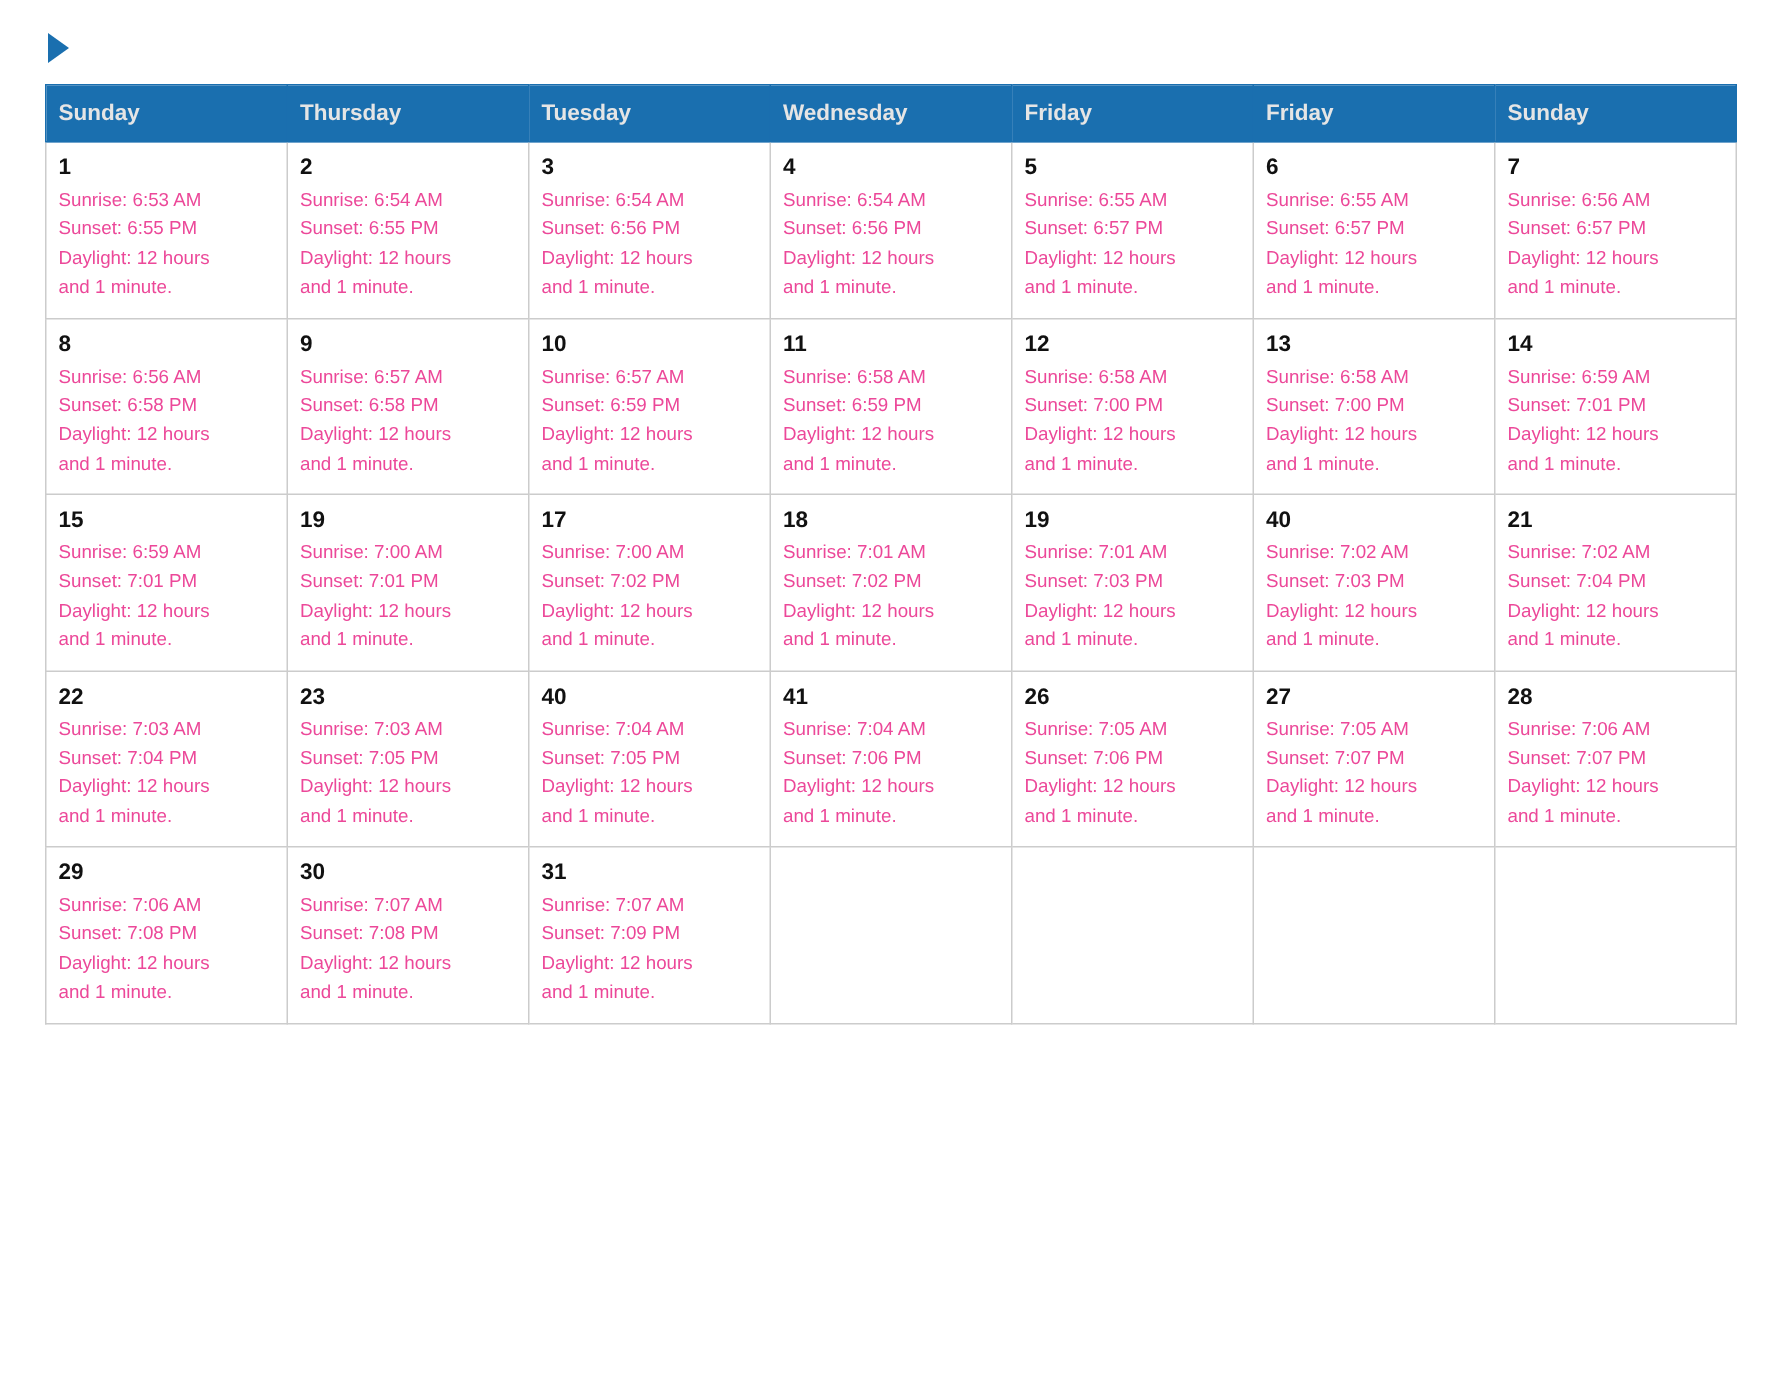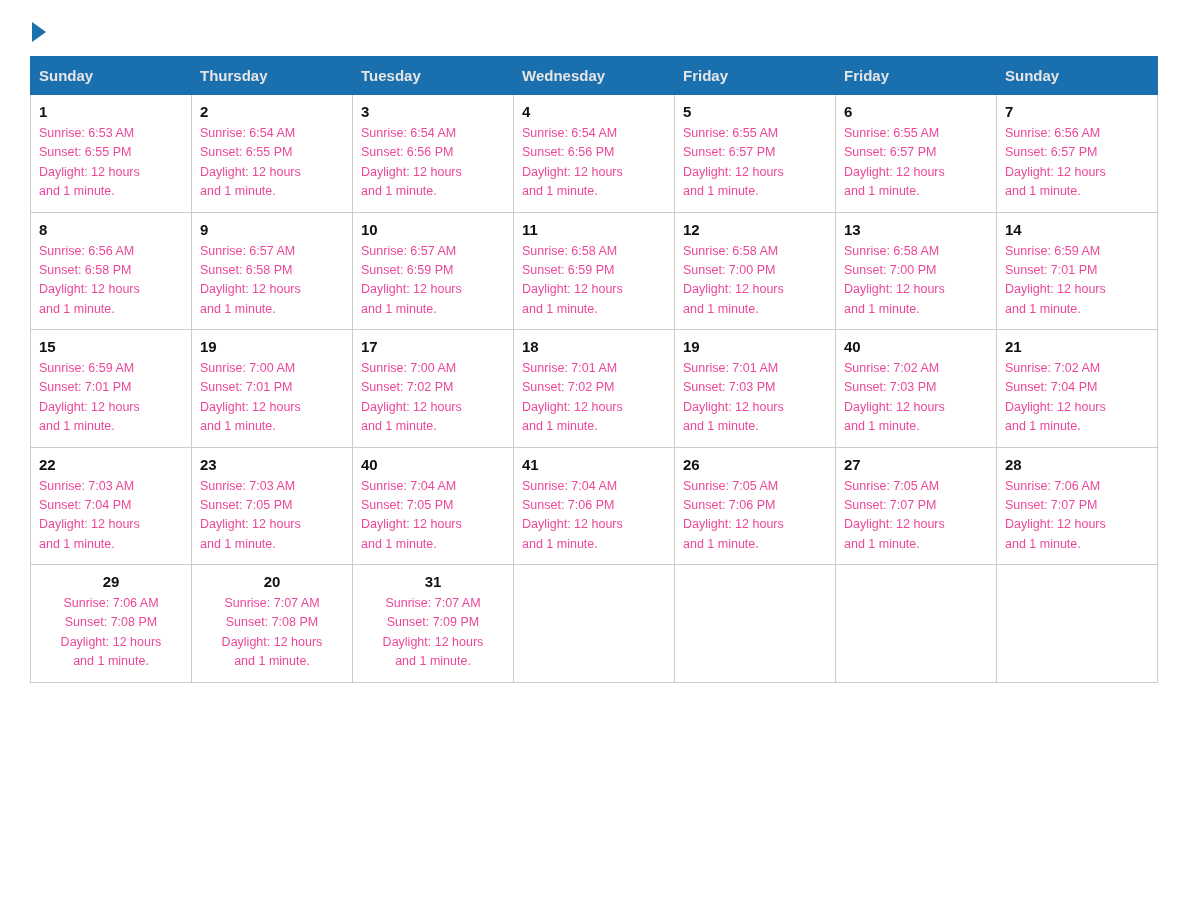--- a/index.html
+++ b/index.html
@@ -90,21 +90,20 @@
       color: #111;
       margin-bottom: 4px;
     }
     .day-info {
       font-size: 12.5px;
       color: #ec4899;
       line-height: 1.55;
     }
     .calendar tr:last-child td {
       height: 110px;
-      text-align: center;
     }
     .empty {
       background: #fff;
     }
   </style>
 </head>
 <body>
 
 <div class="header">
   <div class="logo">
@@ -252,21 +251,21 @@
           <div class="day-number">28</div>
           <div class="day-info">Sunrise: 7:06 AM<br>Sunset: 7:07 PM<br>Daylight: 12 hours<br>and 1 minute.</div>
         </td>
       </tr>
       <tr>
         <td>
           <div class="day-number">29</div>
           <div class="day-info">Sunrise: 7:06 AM<br>Sunset: 7:08 PM<br>Daylight: 12 hours<br>and 1 minute.</div>
         </td>
         <td>
-          <div class="day-number">20</div>
+          <div class="day-number">30</div>
           <div class="day-info">Sunrise: 7:07 AM<br>Sunset: 7:08 PM<br>Daylight: 12 hours<br>and 1 minute.</div>
         </td>
         <td>
           <div class="day-number">31</div>
           <div class="day-info">Sunrise: 7:07 AM<br>Sunset: 7:09 PM<br>Daylight: 12 hours<br>and 1 minute.</div>
         </td>
         <td class="empty"></td>
         <td class="empty"></td>
         <td class="empty"></td>
         <td class="empty"></td>

